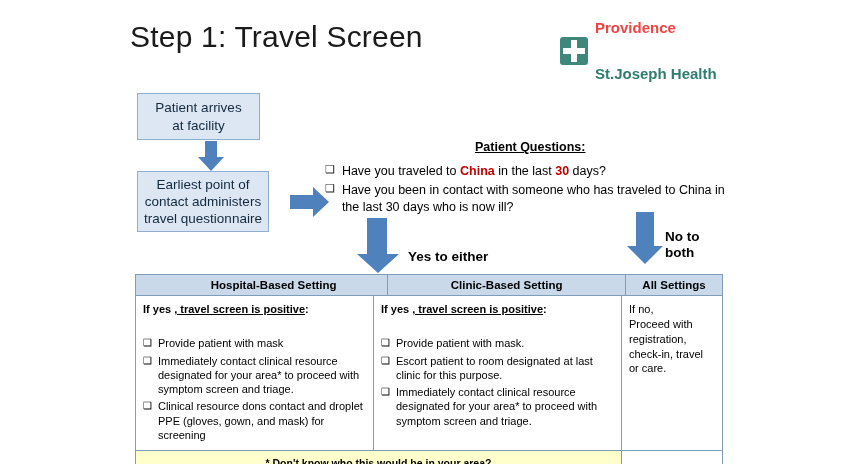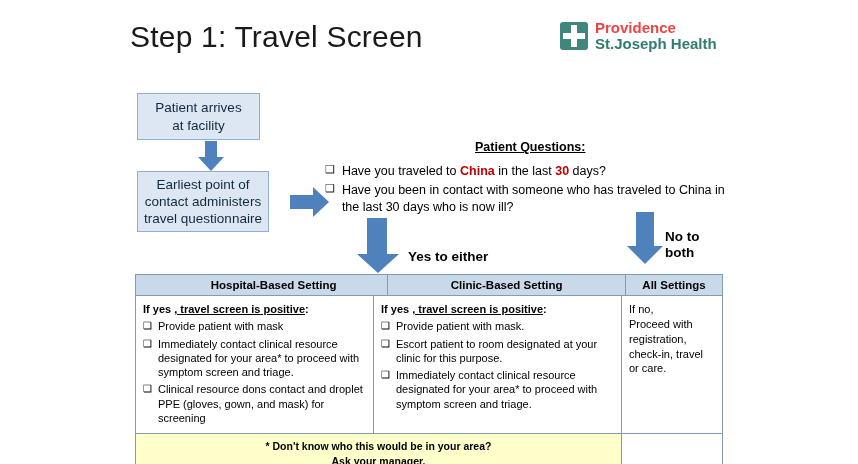--- a/index.html
+++ b/index.html
@@ -66,20 +66,21 @@
   }
   #logo .logo-line1 {
     font-size: 15px;
     font-weight: bold;
     color: #ef4444;
   }
   #logo .logo-line2 {
     font-size: 15px;
     font-weight: bold;
     color: #2e7d6f;
+    margin-top: 30px;
   }
 
   
   .flowbox {
     position: absolute;
     border: 1px solid #8faed0;
     background: #dce7f3;
     color: #13293d;
     font-size: 13.5px;
     text-align: center;
@@ -215,21 +216,21 @@
   #matrix .body-cell {
     font-size: 11px;
     padding: 6px 7px 8px 7px;
     box-sizing: border-box;
     line-height: 1.3;
   }
   .col-a { width: 238px; border-right: 1px solid #7f9db9; }
   .col-b { width: 248px; border-right: 1px solid #7f9db9; }
   .col-c { width: 100px; }
 
-  .cell-lead { font-weight: bold; margin-bottom: 3px; }
+  .cell-lead { font-weight: bold; margin-bottom: 20px; }
   .cell-lead u { font-weight: bold; }
   .bullet-row {
     display: flex;
     gap: 6px;
     align-items: flex-start;
     margin-top: 3px;
   }
   .bullet-box { font-size: 10px; line-height: 1.3; flex: 0 0 auto; }
   .bullet-text { flex: 1 1 auto; }
   .plain-lines { line-height: 1.35; }
@@ -344,21 +345,21 @@
     </div>
 
     <div class="body-cell col-b">
       <div class="cell-lead"><span>If yes </span><u>, travel screen is positive</u><span>:</span></div>
       <div class="bullet-row">
         <span class="bullet-box">❑</span>
         <span class="bullet-text">Provide patient with mask.</span>
       </div>
       <div class="bullet-row">
         <span class="bullet-box">❑</span>
-        <span class="bullet-text">Escort patient to room designated at your clinic for this purpose.</span>
+        <span class="bullet-text">Escort patient to room designated at last clinic for this purpose.</span>
       </div>
       <div class="bullet-row">
         <span class="bullet-box">❑</span>
         <span class="bullet-text">Immediately contact clinical resource designated for your area* to proceed with symptom screen and triage.</span>
       </div>
     </div>
 
     <div class="body-cell col-c">
       <div class="plain-lines" style="white-space:pre-line">If no,
 Proceed with

